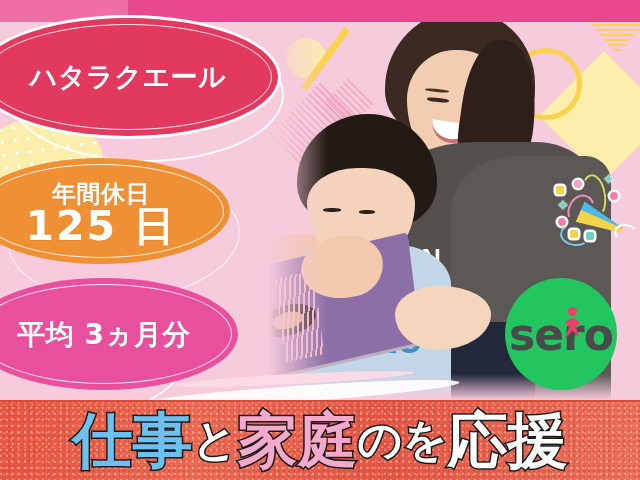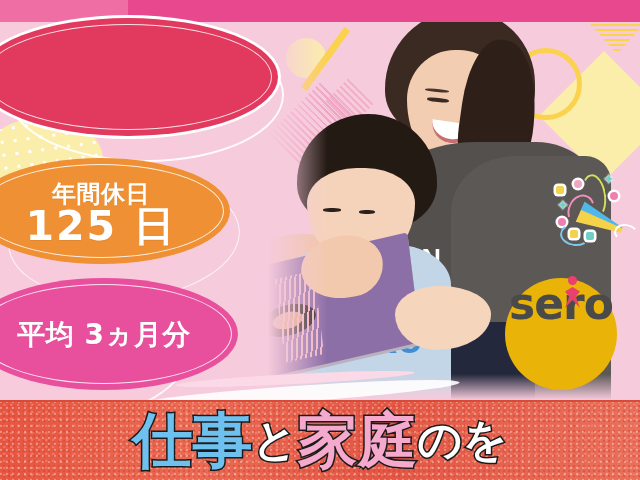--- a/index.html
+++ b/index.html
@@ -138,21 +138,21 @@
   .bub1 .l2{font-size:29px;line-height:34px;}
   .bub2{left:-28px;top:158px;width:258px;height:106px;background:#ee9033;border-radius:50%;}
   .bub2 .l1{font-size:24px;line-height:30px;}
   .bub2 .l2{font-size:41px;line-height:34px;letter-spacing:2px;}
   .bub3{left:-30px;top:278px;width:268px;height:112px;background:#e8509e;border-radius:50%;}
   .bub3 .l1{font-size:27px;line-height:30px;}
   .bub3 .l2{font-size:28px;line-height:33px;}
 
   
   .logo{position:absolute;left:505px;top:278px;width:112px;height:112px;border-radius:50%;
-      background:#eab308;display:flex;justify-content:center;}
+      background:#22c55e;display:flex;align-items:center;justify-content:center;}
   .logo-txt{position:relative;font:700 44px "DejaVu Sans",sans-serif;color:#4a4a4a;letter-spacing:-1px;}
   .logo-fig{position:absolute;left:56px;top:-2px;width:15px;height:34px;}
   .logo-fig .head{position:absolute;left:3px;top:0;width:9px;height:9px;border-radius:50%;background:#e8416b;}
   .logo-fig .body{position:absolute;left:0;top:11px;width:15px;height:21px;background:#e8416b;
       clip-path:polygon(50% 0,100% 22%,72% 46%,100% 100%,50% 62%,0 100%,28% 46%,0 22%);}
 
   
   .banner{position:absolute;left:0;top:400px;width:640px;height:80px;
       background:#e8624f;
       background-image:
@@ -239,20 +239,21 @@
     <div class="cf cf-st" style="left:58px;top:12px;color:#6fd0c4;"></div>
     <div class="ribbon" style="left:20px;top:26px;width:22px;height:28px;border-color:#f18fbe transparent transparent #f18fbe;transform:rotate(24deg);"></div>
     <div class="ribbon" style="left:34px;top:6px;width:20px;height:40px;border-color:#cfe05a #cfe05a transparent transparent;transform:rotate(-8deg);"></div>
     <div class="ribbon" style="left:12px;top:56px;width:26px;height:18px;border-color:transparent transparent #7cc7ea #7cc7ea;transform:rotate(8deg);"></div>
     <div class="pp-cone"></div>
     <div class="pp-tail"></div>
   </div>
 
   <div class="bub bub1">
     <div class="bub-ring"></div>
+    <div class="l1">ハタラクエール</div>
   </div>
 
   <div class="bub bub2">
     <div class="bub-ring"></div>
     <div class="l1">年間休日</div>
     <div class="l2">125 日</div>
   </div>
 
   <div class="bub bub3">
     <div class="bub-ring"></div>
@@ -270,16 +271,17 @@
   </div>
 
   <div class="banner">
     <div class="banner-line"></div>
     <div class="btxt" id="tagline">
         <span class="bw-lg " style="color: rgb(110, 193, 239); -webkit-text-stroke: 3px rgb(27, 27, 27); paint-order: stroke;">仕事</span>
         <span class="bw-sm " style="color: rgb(255, 255, 255); -webkit-text-stroke: 3px rgb(27, 27, 27); paint-order: stroke;">と</span>
         <span class="bw-lg " style="color: rgb(244, 169, 205); -webkit-text-stroke: 3px rgb(27, 27, 27); paint-order: stroke;">家庭</span>
         <span class="bw-sm " style="color: rgb(255, 255, 255); -webkit-text-stroke: 3px rgb(27, 27, 27); paint-order: stroke;">の</span>
         <span class="bw-sm " style="color: rgb(255, 255, 255); -webkit-text-stroke: 3px rgb(27, 27, 27); paint-order: stroke;">を</span>
+        <span class="bw-lg " style="color: rgb(255, 255, 255); -webkit-text-stroke: 3px rgb(27, 27, 27); paint-order: stroke;">応援</span>
       </div>
   </div>
 
 </div>
 
 </body></html>

